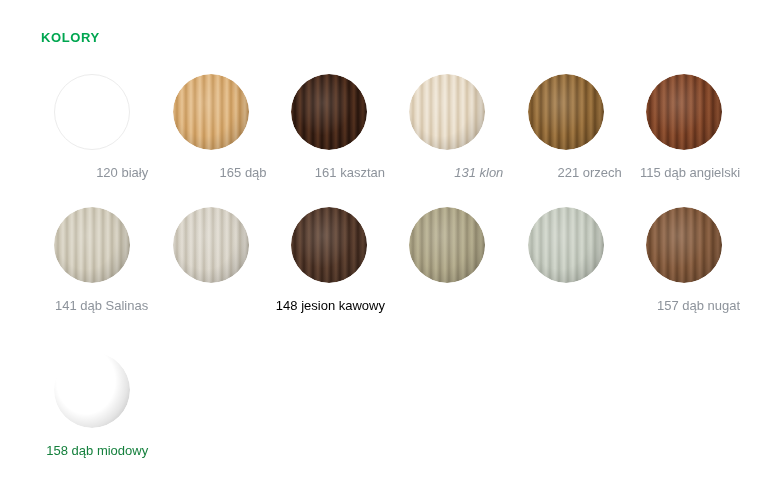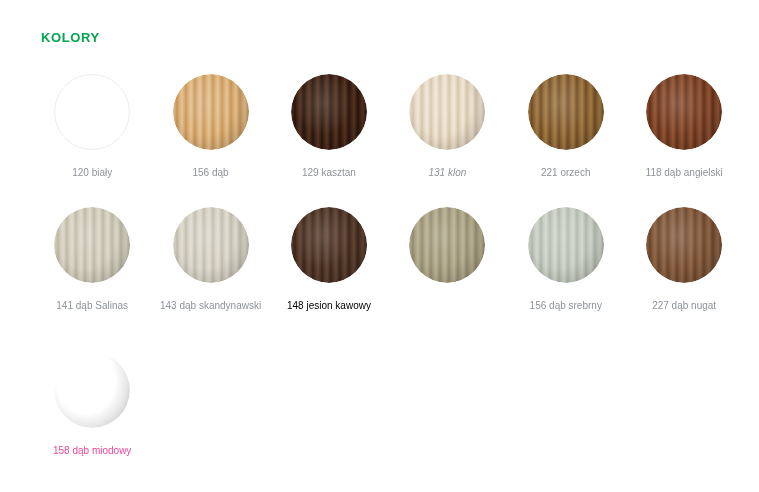--- a/index.html
+++ b/index.html
@@ -90,24 +90,24 @@
   }
 
   .disc.plain {
     background: #ffffff;
     border: 1px solid #ececec;
     box-sizing: border-box;
   }
 
   .label {
     margin-top: 14px;
-    font-size: 10px;
+    font-size: 13px;
     line-height: 17px;
     color: #8d939b;
-    text-align: center;
+    text-align: right;
     width: 112px;
     word-wrap: break-word;
   }
 
   .row-2 .label { }
   .row-3 .label { margin-top: 14px; }
 </style>
 </head>
 <body>
 
@@ -119,98 +119,96 @@
     <div class="row row-1">
         <div class="swatch-cell">
           <div class="disc plain" style="background: rgb(255, 255, 255); border-color: rgb(236, 236, 236);"></div>
           <div class="label" style="color: rgb(141, 147, 155);">120 biały</div>
         </div>
         <div class="swatch-cell">
           <div class="disc">
             <div class="grain" style="background: repeating-linear-gradient(90deg, rgb(230, 194, 145) 0px, rgb(216, 171, 114) 2px, rgb(197, 149, 87) 4px, rgb(216, 171, 114) 6px, rgb(230, 194, 145) 9px), repeating-linear-gradient(90deg, rgba(0, 0, 0, 0) 0px, rgba(0, 0, 0, 0.07) 11px, rgba(255, 255, 255, 0.06) 19px, rgba(0, 0, 0, 0) 27px), linear-gradient(90deg, rgb(197, 149, 87) 0%, rgb(216, 171, 114) 35%, rgb(230, 194, 145) 52%, rgb(216, 171, 114) 72%, rgb(197, 149, 87) 100%);"></div>
             <div class="shade"></div>
           </div>
-          <div class="label" style="color: rgb(141, 147, 155);">156 dąb</div>
+          <div class="label" style="color: rgb(141, 147, 155);">165 dąb</div>
         </div>
         <div class="swatch-cell">
           <div class="disc">
             <div class="grain" style="background: repeating-linear-gradient(90deg, rgb(88, 52, 32) 0px, rgb(61, 35, 23) 2px, rgb(40, 21, 12) 4px, rgb(61, 35, 23) 6px, rgb(88, 52, 32) 9px), repeating-linear-gradient(90deg, rgba(0, 0, 0, 0) 0px, rgba(0, 0, 0, 0.07) 11px, rgba(255, 255, 255, 0.06) 19px, rgba(0, 0, 0, 0) 27px), linear-gradient(90deg, rgb(40, 21, 12) 0%, rgb(61, 35, 23) 35%, rgb(88, 52, 32) 52%, rgb(61, 35, 23) 72%, rgb(40, 21, 12) 100%);"></div>
             <div class="shade"></div>
           </div>
-          <div class="label" style="color: rgb(141, 147, 155);">129 kasztan</div>
+          <div class="label" style="color: rgb(141, 147, 155);">161 kasztan</div>
         </div>
         <div class="swatch-cell">
           <div class="disc">
             <div class="grain" style="background: repeating-linear-gradient(90deg, rgb(240, 231, 216) 0px, rgb(228, 215, 194) 2px, rgb(212, 195, 168) 4px, rgb(228, 215, 194) 6px, rgb(240, 231, 216) 9px), repeating-linear-gradient(90deg, rgba(0, 0, 0, 0) 0px, rgba(0, 0, 0, 0.07) 11px, rgba(255, 255, 255, 0.06) 19px, rgba(0, 0, 0, 0) 27px), linear-gradient(90deg, rgb(212, 195, 168) 0%, rgb(228, 215, 194) 35%, rgb(240, 231, 216) 52%, rgb(228, 215, 194) 72%, rgb(212, 195, 168) 100%);"></div>
             <div class="shade"></div>
           </div>
           <div class="label" style="color: rgb(141, 147, 155); font-style: italic;">131 klon</div>
         </div>
         <div class="swatch-cell">
           <div class="disc">
             <div class="grain" style="background: repeating-linear-gradient(90deg, rgb(166, 124, 70) 0px, rgb(138, 100, 52) 2px, rgb(110, 77, 37) 4px, rgb(138, 100, 52) 6px, rgb(166, 124, 70) 9px), repeating-linear-gradient(90deg, rgba(0, 0, 0, 0) 0px, rgba(0, 0, 0, 0.07) 11px, rgba(255, 255, 255, 0.06) 19px, rgba(0, 0, 0, 0) 27px), linear-gradient(90deg, rgb(110, 77, 37) 0%, rgb(138, 100, 52) 35%, rgb(166, 124, 70) 52%, rgb(138, 100, 52) 72%, rgb(110, 77, 37) 100%);"></div>
             <div class="shade"></div>
           </div>
           <div class="label" style="color: rgb(141, 147, 155);">221 orzech</div>
         </div>
         <div class="swatch-cell">
           <div class="disc">
             <div class="grain" style="background: repeating-linear-gradient(90deg, rgb(148, 85, 52) 0px, rgb(123, 66, 38) 2px, rgb(96, 49, 27) 4px, rgb(123, 66, 38) 6px, rgb(148, 85, 52) 9px), repeating-linear-gradient(90deg, rgba(0, 0, 0, 0) 0px, rgba(0, 0, 0, 0.07) 11px, rgba(255, 255, 255, 0.06) 19px, rgba(0, 0, 0, 0) 27px), linear-gradient(90deg, rgb(96, 49, 27) 0%, rgb(123, 66, 38) 35%, rgb(148, 85, 52) 52%, rgb(123, 66, 38) 72%, rgb(96, 49, 27) 100%);"></div>
             <div class="shade"></div>
           </div>
-          <div class="label" style="color: rgb(141, 147, 155);">118 dąb angielski</div>
+          <div class="label" style="color: rgb(141, 147, 155);">115 dąb angielski</div>
         </div>
       </div>
     <div class="row row-2">
         <div class="swatch-cell">
           <div class="disc">
             <div class="grain" style="background: repeating-linear-gradient(90deg, rgb(222, 217, 203) 0px, rgb(207, 201, 184) 2px, rgb(189, 182, 163) 4px, rgb(207, 201, 184) 6px, rgb(222, 217, 203) 9px), repeating-linear-gradient(90deg, rgba(0, 0, 0, 0) 0px, rgba(0, 0, 0, 0.07) 11px, rgba(255, 255, 255, 0.06) 19px, rgba(0, 0, 0, 0) 27px), linear-gradient(90deg, rgb(189, 182, 163) 0%, rgb(207, 201, 184) 35%, rgb(222, 217, 203) 52%, rgb(207, 201, 184) 72%, rgb(189, 182, 163) 100%);"></div>
             <div class="shade"></div>
           </div>
           <div class="label" style="color: rgb(141, 147, 155);">141 dąb Salinas</div>
         </div>
         <div class="swatch-cell">
           <div class="disc">
             <div class="grain" style="background: repeating-linear-gradient(90deg, rgb(226, 221, 211) 0px, rgb(211, 206, 194) 2px, rgb(194, 187, 172) 4px, rgb(211, 206, 194) 6px, rgb(226, 221, 211) 9px), repeating-linear-gradient(90deg, rgba(0, 0, 0, 0) 0px, rgba(0, 0, 0, 0.07) 11px, rgba(255, 255, 255, 0.06) 19px, rgba(0, 0, 0, 0) 27px), linear-gradient(90deg, rgb(194, 187, 172) 0%, rgb(211, 206, 194) 35%, rgb(226, 221, 211) 52%, rgb(211, 206, 194) 72%, rgb(194, 187, 172) 100%);"></div>
             <div class="shade"></div>
           </div>
-          <div class="label" style="color: rgb(141, 147, 155);">143 dąb skandynawski</div>
         </div>
         <div class="swatch-cell">
           <div class="disc">
             <div class="grain" style="background: repeating-linear-gradient(90deg, rgb(100, 70, 52) 0px, rgb(78, 53, 40) 2px, rgb(58, 37, 26) 4px, rgb(78, 53, 40) 6px, rgb(100, 70, 52) 9px), repeating-linear-gradient(90deg, rgba(0, 0, 0, 0) 0px, rgba(0, 0, 0, 0.07) 11px, rgba(255, 255, 255, 0.06) 19px, rgba(0, 0, 0, 0) 27px), linear-gradient(90deg, rgb(58, 37, 26) 0%, rgb(78, 53, 40) 35%, rgb(100, 70, 52) 52%, rgb(78, 53, 40) 72%, rgb(58, 37, 26) 100%);"></div>
             <div class="shade"></div>
           </div>
           <div class="label" style="color: #000000;">148 jesion kawowy</div>
         </div>
         <div class="swatch-cell">
           <div class="disc">
             <div class="grain" style="background: repeating-linear-gradient(90deg, rgb(186, 179, 147) 0px, rgb(168, 160, 131) 2px, rgb(147, 139, 112) 4px, rgb(168, 160, 131) 6px, rgb(186, 179, 147) 9px), repeating-linear-gradient(90deg, rgba(0, 0, 0, 0) 0px, rgba(0, 0, 0, 0.07) 11px, rgba(255, 255, 255, 0.06) 19px, rgba(0, 0, 0, 0) 27px), linear-gradient(90deg, rgb(147, 139, 112) 0%, rgb(168, 160, 131) 35%, rgb(186, 179, 147) 52%, rgb(168, 160, 131) 72%, rgb(147, 139, 112) 100%);"></div>
             <div class="shade"></div>
           </div>
         </div>
         <div class="swatch-cell">
           <div class="disc">
             <div class="grain" style="background: repeating-linear-gradient(90deg, rgb(211, 216, 205) 0px, rgb(194, 200, 189) 2px, rgb(176, 182, 170) 4px, rgb(194, 200, 189) 6px, rgb(211, 216, 205) 9px), repeating-linear-gradient(90deg, rgba(0, 0, 0, 0) 0px, rgba(0, 0, 0, 0.07) 11px, rgba(255, 255, 255, 0.06) 19px, rgba(0, 0, 0, 0) 27px), linear-gradient(90deg, rgb(176, 182, 170) 0%, rgb(194, 200, 189) 35%, rgb(211, 216, 205) 52%, rgb(194, 200, 189) 72%, rgb(176, 182, 170) 100%);"></div>
             <div class="shade"></div>
           </div>
-          <div class="label" style="color: rgb(141, 147, 155);">156 dąb srebrny</div>
         </div>
         <div class="swatch-cell">
           <div class="disc">
             <div class="grain" style="background: repeating-linear-gradient(90deg, rgb(147, 104, 74) 0px, rgb(125, 86, 57) 2px, rgb(104, 69, 44) 4px, rgb(125, 86, 57) 6px, rgb(147, 104, 74) 9px), repeating-linear-gradient(90deg, rgba(0, 0, 0, 0) 0px, rgba(0, 0, 0, 0.07) 11px, rgba(255, 255, 255, 0.06) 19px, rgba(0, 0, 0, 0) 27px), linear-gradient(90deg, rgb(104, 69, 44) 0%, rgb(125, 86, 57) 35%, rgb(147, 104, 74) 52%, rgb(125, 86, 57) 72%, rgb(104, 69, 44) 100%);"></div>
             <div class="shade"></div>
           </div>
-          <div class="label" style="color: rgb(141, 147, 155);">227 dąb nugat</div>
+          <div class="label" style="color: rgb(141, 147, 155);">157 dąb nugat</div>
         </div>
       </div>
     <div class="row row-3">
         <div class="swatch-cell">
           <div class="disc">
             <div class="grain"></div>
             <div class="shade"></div>
           </div>
-          <div class="label" style="color: #ec4899;">158 dąb miodowy</div>
+          <div class="label" style="color: #15803d;">158 dąb miodowy</div>
         </div>
       </div>
   </div>
 
 </div>
 
 </body></html>

